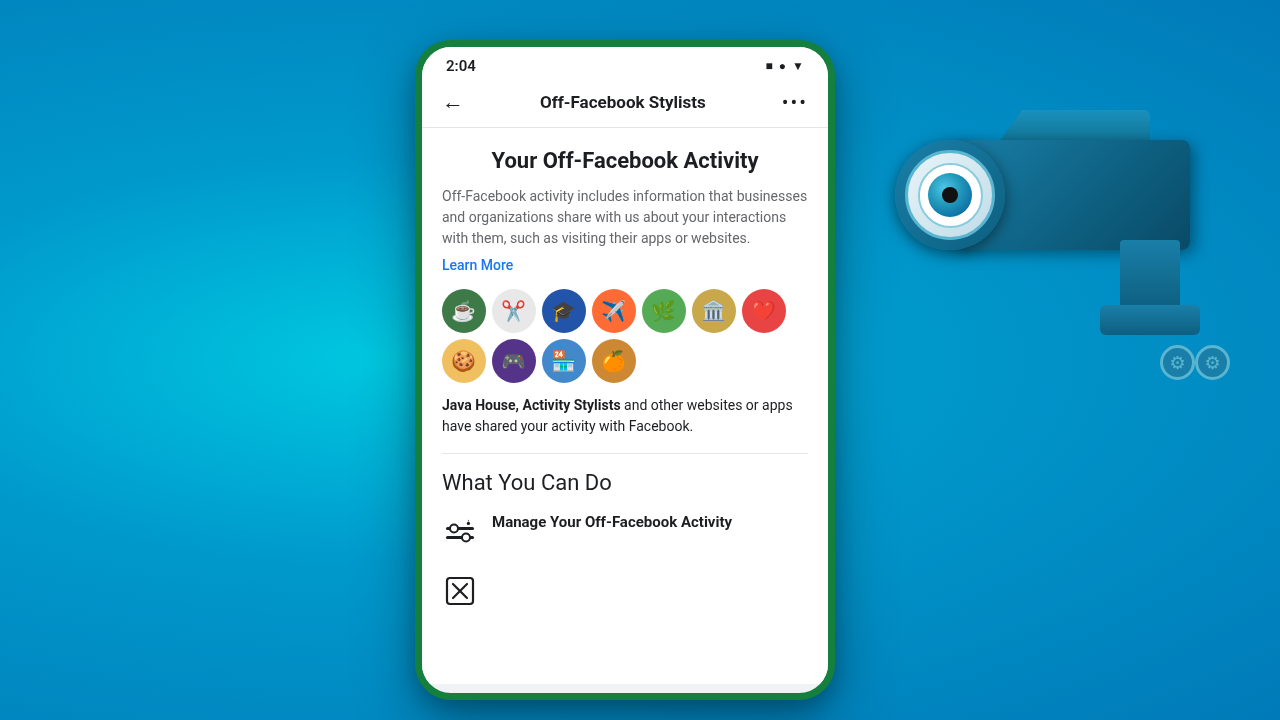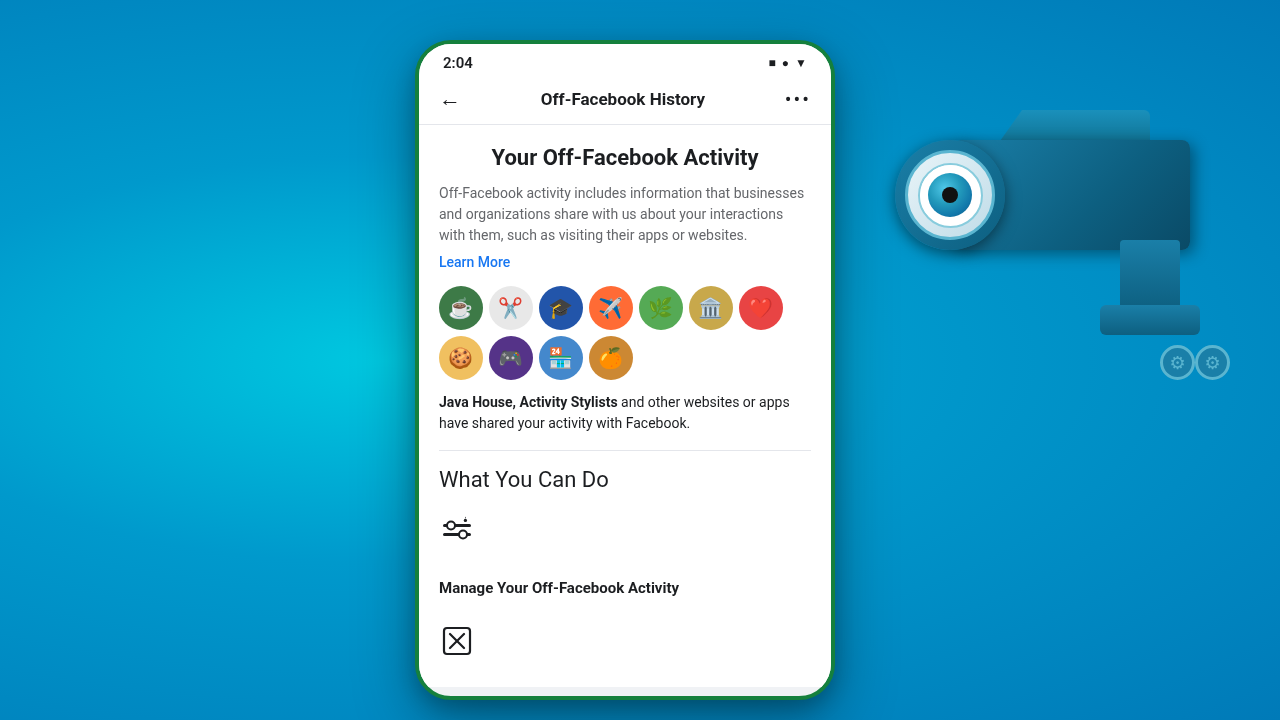--- a/index.html
+++ b/index.html
@@ -174,21 +174,21 @@
     .phone-container {
       position: absolute;
       left: 415px;
       top: 40px;
       width: 420px;
       height: 660px;
       background: #f0f2f5;
       border-radius: 36px;
       box-shadow: 0 20px 60px rgba(0,0,0,0.35), 0 8px 20px rgba(0,0,0,0.2);
       overflow: hidden;
-      border: 4px solid #15803d;
+      border: 7px solid #15803d;
     }
 
     .phone-status-bar {
       display: flex;
       justify-content: space-between;
       align-items: center;
       padding: 10px 24px 6px;
       background: white;
     }
 
@@ -320,24 +320,23 @@
 
     .section-heading {
       font-size: 22px;
       font-weight: 400;
       color: #1c1e21;
       margin-bottom: 18px;
     }
 
     .action-item {
       display: flex;
-      gap: 31px;
+      gap: 14px;
       margin-bottom: 20px;
       align-items: flex-start;
-      flex-direction: column;
     }
 
     .action-icon {
       width: 36px;
       height: 36px;
       flex-shrink: 0;
       display: flex;
       align-items: center;
       justify-content: center;
       font-size: 20px;
@@ -398,21 +397,21 @@
     <span class="status-time">2:04</span>
     <div class="status-icons">
       <span class="status-icon">■</span>
       <span class="status-icon">●</span>
       <span class="status-icon">▼</span>
     </div>
   </div>
 
   <div class="phone-nav-bar">
     <span class="nav-back">←</span>
-    <span class="nav-title">Off-Facebook History</span>
+    <span class="nav-title">Off-Facebook Stylists</span>
     <span class="nav-more">•••</span>
   </div>
 
   <div class="phone-content">
 
     <h1 class="section-title">Your Off-Facebook Activity</h1>
 
     <p class="section-description">Off-Facebook activity includes information that businesses and organizations share with us about your interactions with them, such as visiting their apps or websites.</p>
 
     <a class="learn-more-link">Learn More</a>

